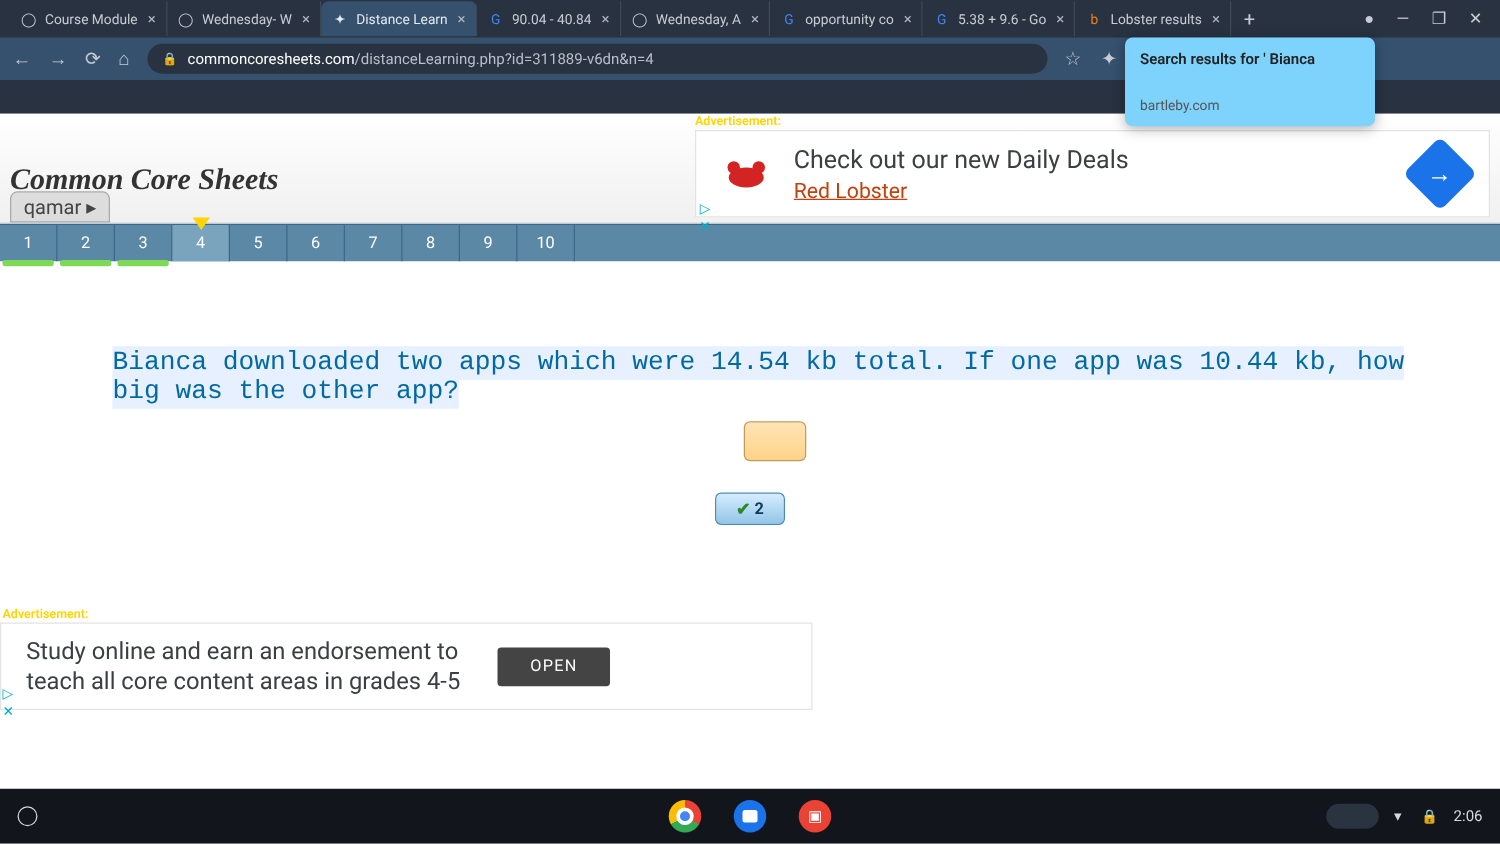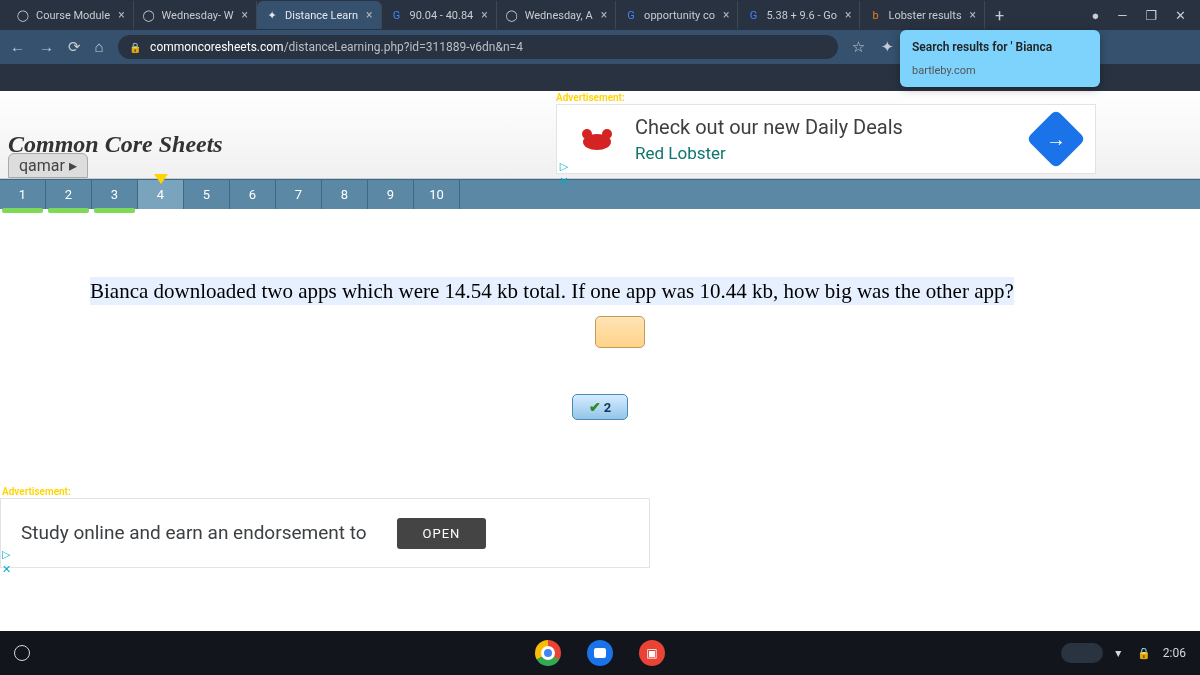--- a/index.html
+++ b/index.html
@@ -23,44 +23,44 @@
 .omnibox .host { color: #fff; }
 .addr-right { display: flex; gap: 16px; color: #c8ccd2; font-size: 15px; align-items: center; }
 
 .bookmarks { display: flex; height: 26px; padding-left: 16px; gap: 8px; color: #c8ccd2; font-size: 11px; margin-top: 47px; }
 .bk-icon { width: 14px; height: 12px; border: 1px solid #7d8694; border-radius: 2px; }
 
 
 .search-popup { position: absolute; top: 30px; right: 100px; width: 200px; background: #7dd3fc; border-radius: 6px; padding: 10px 12px; box-shadow: 0 2px 10px rgba(0,0,0,0.3); z-index: 50; }
 .search-popup .l1 { font-size: 12px; font-weight: 600; color: #222; }
 .search-popup .l2 { font-size: 12px; font-weight: 600; color: #222; margin-top: 2px; }
-.search-popup .l3 { font-size: 11px; color: #555; margin-top: 10px; }
+.search-popup .l3 { font-size: 11px; color: #555; margin-top: 24px; }
 
 
 .site-header { position: relative; height: 88px; background: linear-gradient(#fff, #f0f0f0); border-bottom: 1px solid #ccc; }
 .site-title { position: absolute; left: 8px; top: 40px; font-family: Georgia, serif; font-style: italic; font-weight: bold; font-size: 24px; color: #333; }
 .user-chip { position: absolute; left: 8px; bottom: 0; background: #ddd; border: 1px solid #aaa; border-radius: 6px 6px 0 0; padding: 2px 10px; font-size: 16px; color: #444; display: flex; align-items: center; gap: 4px; }
 
 .ad-label-top { position: absolute; left: 556px; top: 92px; font-size: 10px; color: #ffd400; font-weight: 600; z-index: 4; }
-.ad-banner { position: absolute; left: 556px; top: 104px; width: 540px; height: 70px; background: #fff; border: 1px solid #e3e3e3; display: flex; align-items: center; padding-left: 20px; gap: 18px; z-index: 3; }
+.ad-banner { position: absolute; left: 556px; top: 104px; width: 636px; height: 70px; background: #fff; border: 1px solid #e3e3e3; display: flex; align-items: center; padding-left: 20px; gap: 18px; z-index: 3; }
 .ad-close { position: absolute; left: 556px; top: 160px; width: 16px; font-size: 11px; color: #00aecb; display: flex; flex-direction: column; align-items: center; gap: 2px; z-index: 5; }
 .ad-lobster { width: 40px; height: 30px; }
 .ad-text .h { font-size: 20px; color: #3c4043; }
-.ad-text .s { font-size: 17px; color: #0f766e; margin-top: 4px; }
+.ad-text .s { font-size: 17px; color: #c2410c; margin-top: 4px; text-decoration: underline; }
 .ad-arrow { margin-left: auto; margin-right: 18px; width: 42px; height: 42px; background: #1a73e8; transform: rotate(45deg); display: flex; align-items: center; justify-content: center; border-radius: 6px; }
 .ad-arrow span { transform: rotate(-45deg); color: #fff; font-size: 20px; }
 
 .qnav { display: flex; height: 30px; background: #5b88a5; border-top: 1px solid #3b6a88; }
 .qnum { width: 46px; display: flex; align-items: center; justify-content: center; color: #fff; font-size: 13px; border-right: 1px solid #3b6a88; position: relative; cursor: pointer; }
 .qnum.done::after { content: ""; position: absolute; bottom: -4px; left: 2px; right: 2px; height: 5px; background: #7ed957; border-radius: 2px; }
 .qnum.active { background: #7aa3bd; }
 .qflag { position: absolute; top: -6px; left: 50%; transform: translateX(-50%); width: 0; height: 0; border-left: 7px solid transparent; border-right: 7px solid transparent; border-top: 10px solid #ffd400; }
 
 .problem-area { padding: 70px 50px 0 90px; }
-.problem-text { font-family: Liberation Serif, serif; font-size: 21px; color: #000000; background: #e6f0ff; padding: 2px 0; display: inline; }
+.problem-text { font-family: Liberation Mono, monospace; font-size: 21px; color: #0369a1; background: #e6f0ff; padding: 2px 0; display: inline; }
 .answer-box { display: block; margin: 12px auto 0; width: 50px; height: 32px; background: linear-gradient(#ffe4b5, #ffd38a); border: 1px solid #c49a5a; border-radius: 5px; }
 
 .check-btn { position: absolute; left: 572px; top: 394px; width: 56px; height: 26px; background: linear-gradient(#d6ecff, #93c5e8); border: 1px solid #4b8ab5; border-radius: 5px; display: flex; align-items: center; justify-content: center; gap: 3px; font-size: 13px; font-weight: bold; color: #0b3a5c; cursor: pointer; }
 .check-btn .chk { color: #2a8a2a; font-size: 14px; }
 
 
 .ad2-label { position: absolute; left: 2px; top: 486px; font-size: 10px; color: #ffd400; font-weight: 600; }
 .ad2 { position: absolute; left: 0; top: 498px; width: 650px; height: 70px; border: 1px solid #e3e3e3; background: #fff; display: flex; align-items: center; padding: 0 20px; gap: 30px; }
 .ad2-close-col { position: absolute; left: 2px; top: 548px; font-size: 11px; color: #00aecb; display: flex; flex-direction: column; gap: 2px; }
 .ad2-text { font-size: 19px; color: #3c4043; line-height: 1.25; }
@@ -210,20 +210,21 @@
 
 <div class="check-btn">
   <span class="chk">✔</span>
     <span>2</span>
 </div>
 
 <div class="ad2-label">Advertisement:</div>
 <div class="ad2">
   <div class="ad2-text">
     <div>Study online and earn an endorsement to</div>
+    <div>teach all core content areas in grades 4-5</div>
   </div>
   <div class="ad2-open">OPEN</div>
 </div>
 <div class="ad2-close-col">
   <span>▷</span>
   <span>✕</span>
 </div>
 
 <div class="shelf">
   <div class="shelf-left"></div>

